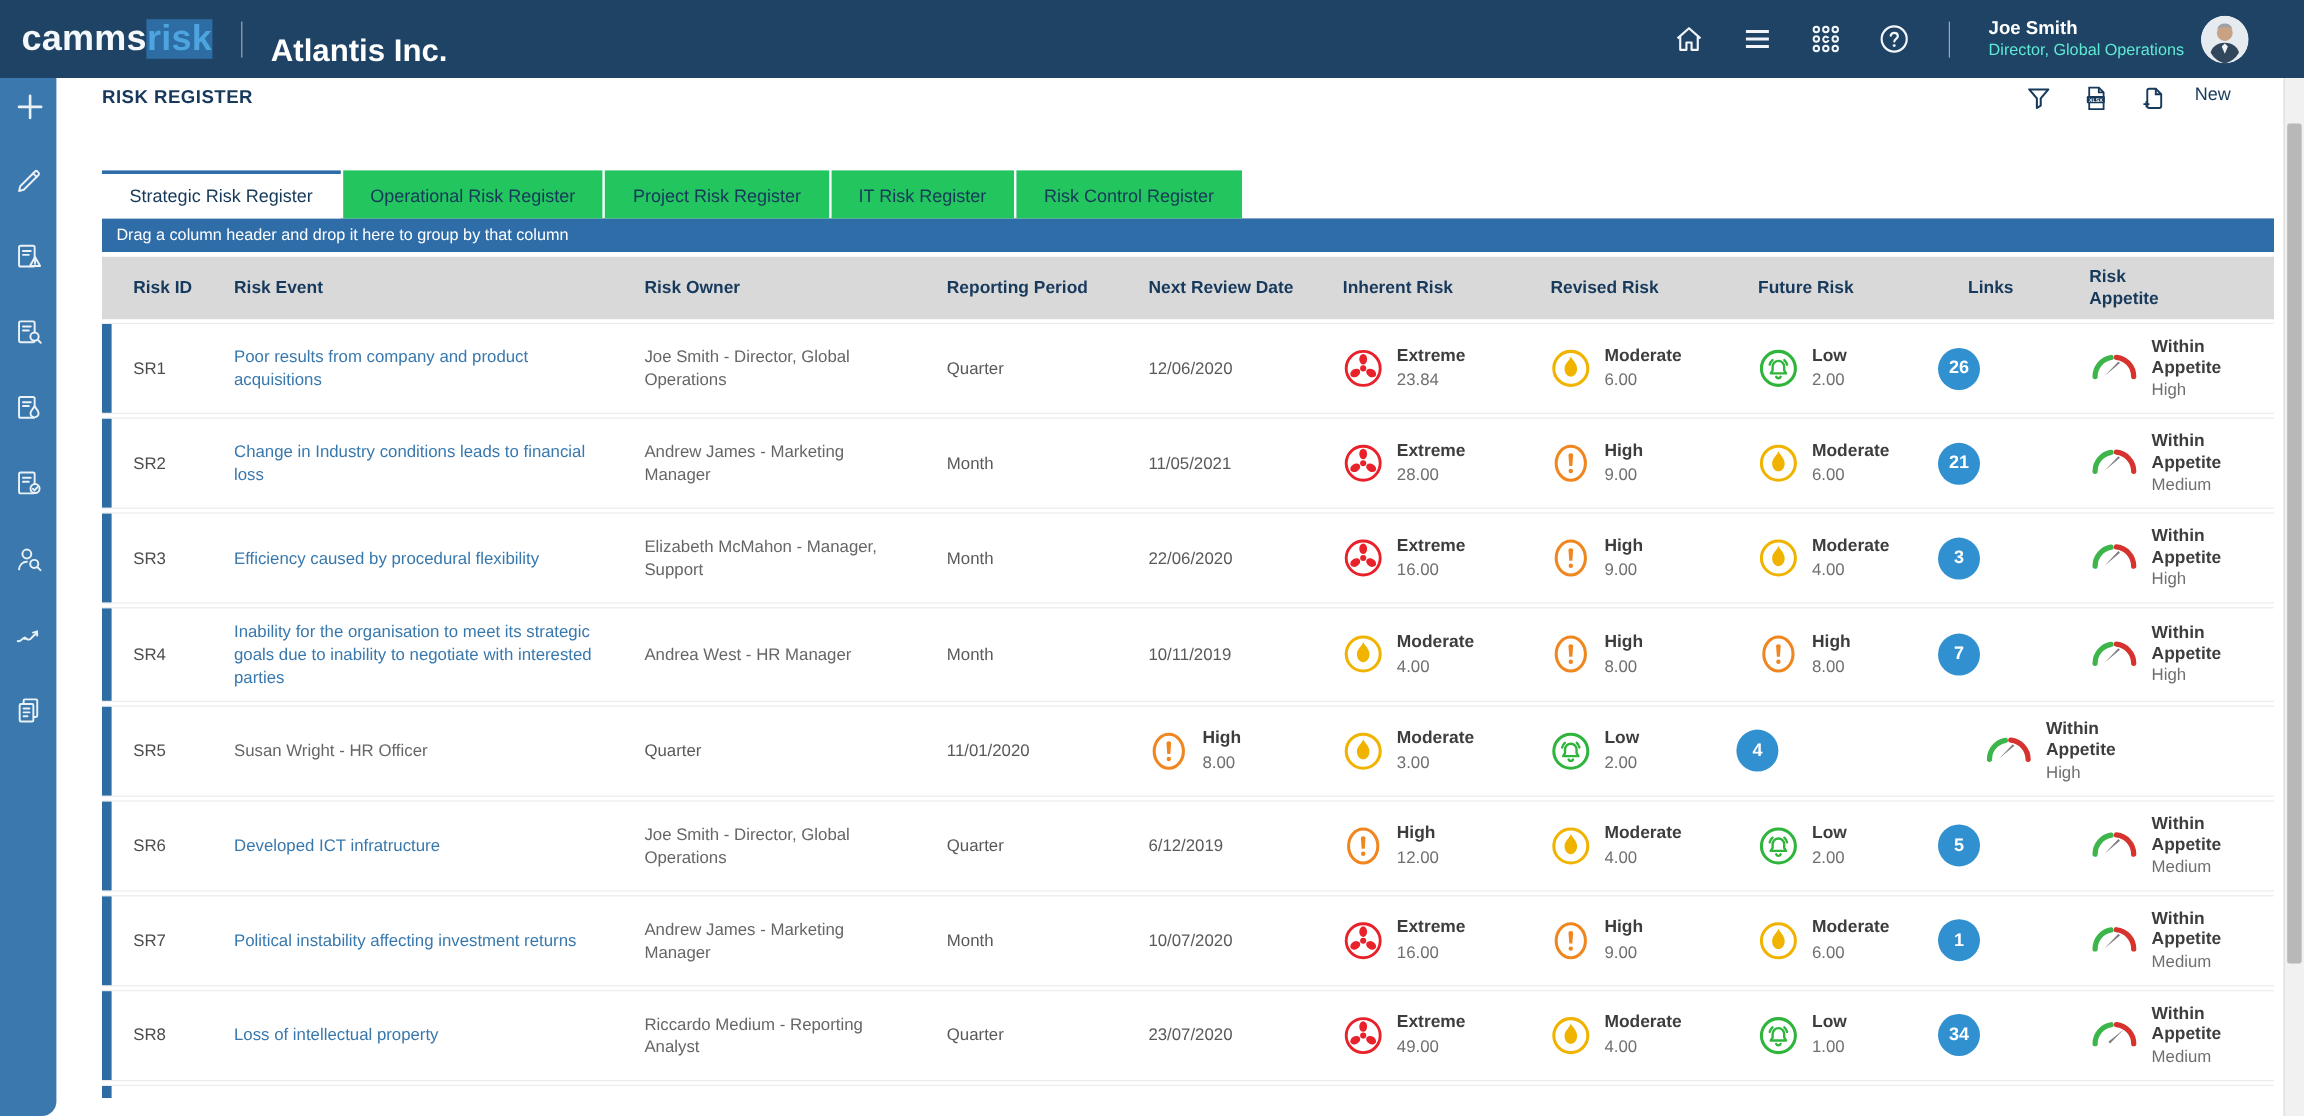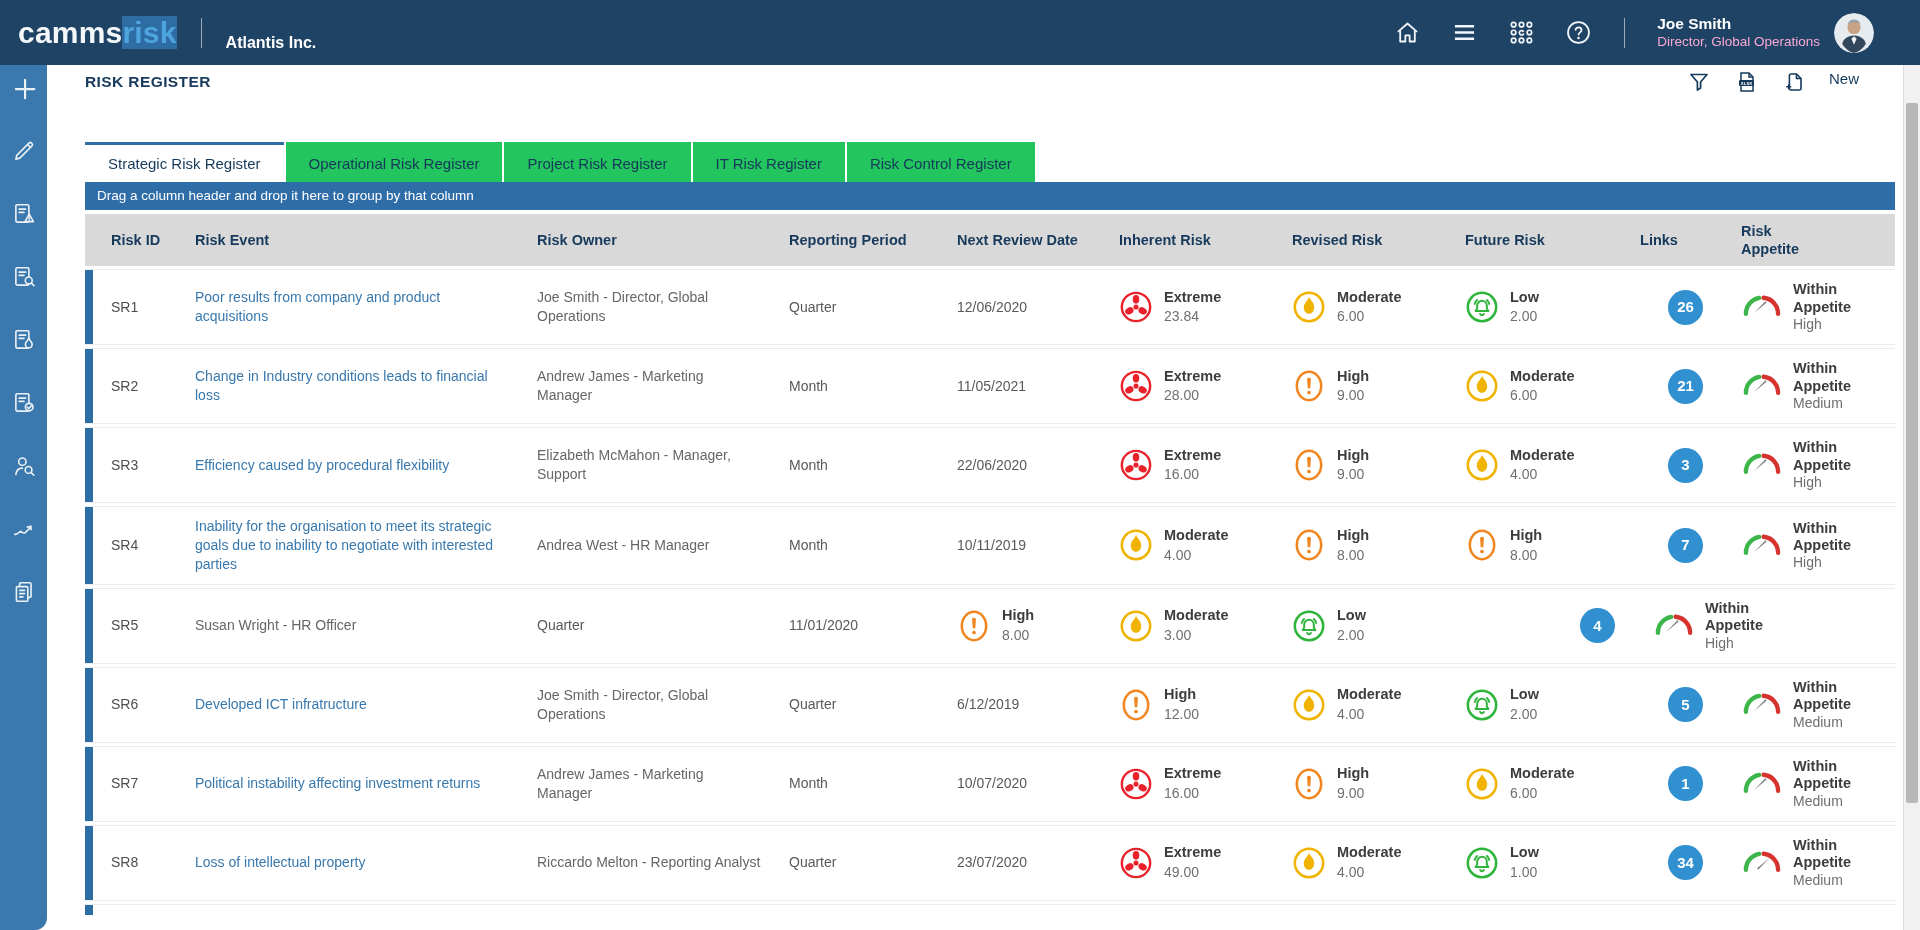--- a/index.html
+++ b/index.html
@@ -5,28 +5,28 @@
   * { margin:0; padding:0; box-sizing:border-box; }
   html,body { width:1920px; height:930px; overflow:hidden; }
   body { font-family:"Liberation Sans", sans-serif; background:#ffffff; position:relative; color:#333; }
 
   
   .topbar { position:absolute; top:0; left:0; width:100%; height:65px;
     background:var(--header_bg); display:flex; align-items:center; padding:0 18px; z-index:10; }
   .brand { font-size:30px; font-weight:700; letter-spacing:.2px; color:#f4f8fb; cursor:pointer; }
   .brand .accent { color:var(--brand_accent); }
   .tb-divider { width:1px; height:30px; background:rgba(255,255,255,.55); margin:0 24px; }
-  .company { font-size:16px; font-weight:700; color:#fff;margin-top:20px; }
+  .company { font-size:26px; font-weight:700; color:#fff;margin-top:20px; }
   .topbar-right { margin-left:auto; display:flex; align-items:center; gap:30px; margin-right:28px; }
   .tb-icon { width:27px; height:27px; color:#f2f6fa; cursor:pointer; display:block; }
   .tb-icon svg { width:100%; height:100%; }
   .user-block { display:flex; align-items:center; gap:14px; cursor:pointer; }
   .user-text { text-align:left; color:#fff; line-height:1.25; }
   .user-name { font-size:15.5px; font-weight:700; }
-  .user-role { font-size:13.5px; color:#f9a8d4; }
+  .user-role { font-size:13.5px; color:#5eead4; }
   .avatar { width:40px; height:40px; border-radius:50%; overflow:hidden; flex:0 0 auto; }
 
   
   .sidebar { position:absolute; left:0; top:55px; width:47px; height:875px;
     background:var(--sidebar_bg); border-radius:0 0 12px 0; display:flex; flex-direction:column;
     align-items:center; padding-top:20px; gap:37px; z-index:5; }
   .sb-icon { width:26px; height:26px; color:#eaf1f7; cursor:pointer; }
   .sb-icon svg { width:100%; height:100%; }
 
   
@@ -62,21 +62,21 @@
   .cell { padding:10px 10px 10px 18px; font-size:14px; line-height:1.35; }
   .cell.id { color:#4d4d4d; }
   .cell.event a { color:var(--link_color); text-decoration:none; cursor:pointer; }
   .cell.owner { color:#666; }
   .cell.period, .cell.review { color:#595959; }
   .risk-cell { display:flex; align-items:center; gap:11px; }
   .risk-icon { width:34px; height:34px; flex:0 0 auto; }
   .risk-icon svg { width:100%; height:100%; }
   .risk-label { font-weight:700; color:#3d3d3d; font-size:14.5px; }
   .risk-score { color:#6f6f6f; font-size:14px; }
-  .cell.links { display:flex; justify-content:flex-end; padding-left:0; padding-right:0; }
+  .cell.links { display:flex; justify-content:flex-start; padding-left:0; padding-right:0; }
   .links-badge { width:35px; height:35px; border-radius:50%; background:var(--links_badge);
     color:#fff; font-weight:700; font-size:15px; display:flex; align-items:center; justify-content:center; cursor:pointer; }
   .cell.appetite { display:flex; align-items:center; gap:10px; padding-left:38px; }
   .gauge { width:42px; height:27px; flex:0 0 auto; }
   .gauge svg { width:100%; height:100%; }
   .app-label { font-weight:700; color:#3d3d3d; font-size:14.5px; width:66px; line-height:1.2; }
   .app-level { color:#6f6f6f; font-size:14px; line-height:1.2; }
   .row-partial { height:11px; margin-top:3px; border-top:1px solid #ececec; overflow:hidden; }
 
   
@@ -644,21 +644,21 @@
             <span>
               <div class="app-label">Within Appetite</div>
               <div class="app-level">Medium</div>
             </span>
           </div>
         </div>
         <div class="row grid">
           <div class="accent"></div>
           <div class="cell id">SR8</div>
           <div class="cell event"><a>Loss of intellectual property</a></div>
-          <div class="cell owner">Riccardo Melton - Reporting Analyst</div>
+          <div class="cell owner">Riccardo Medium - Reporting Analyst</div>
           <div class="cell period">Quarter</div>
           <div class="cell review">23/07/2020</div>
           <div class="cell risk-cell inherent">
     <span class="risk-icon"><svg viewBox="0 0 24 24">
                 <circle cx="12" cy="12" r="10" fill="none" stroke="#e8212a" stroke-width="1.7"></circle>
                 <g fill="#e8212a">
                   <ellipse cx="12" cy="6.6" rx="2.3" ry="3.1"></ellipse>
                   <ellipse cx="12" cy="6.6" rx="2.3" ry="3.1" transform="rotate(120 12 12)"></ellipse>
                   <ellipse cx="12" cy="6.6" rx="2.3" ry="3.1" transform="rotate(240 12 12)"></ellipse>
                   <circle cx="12" cy="12" r="1.8"></circle>

